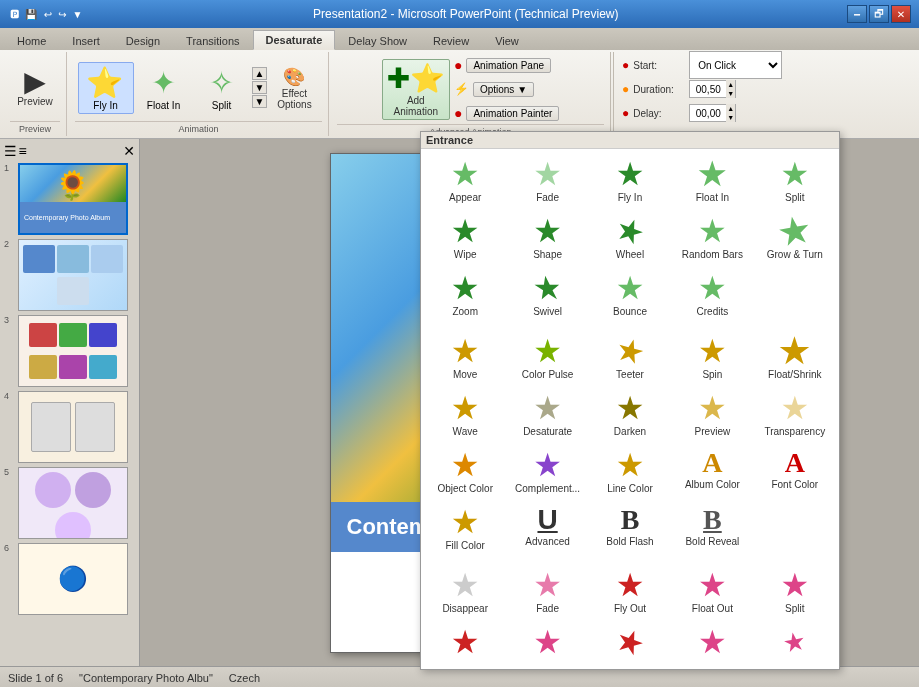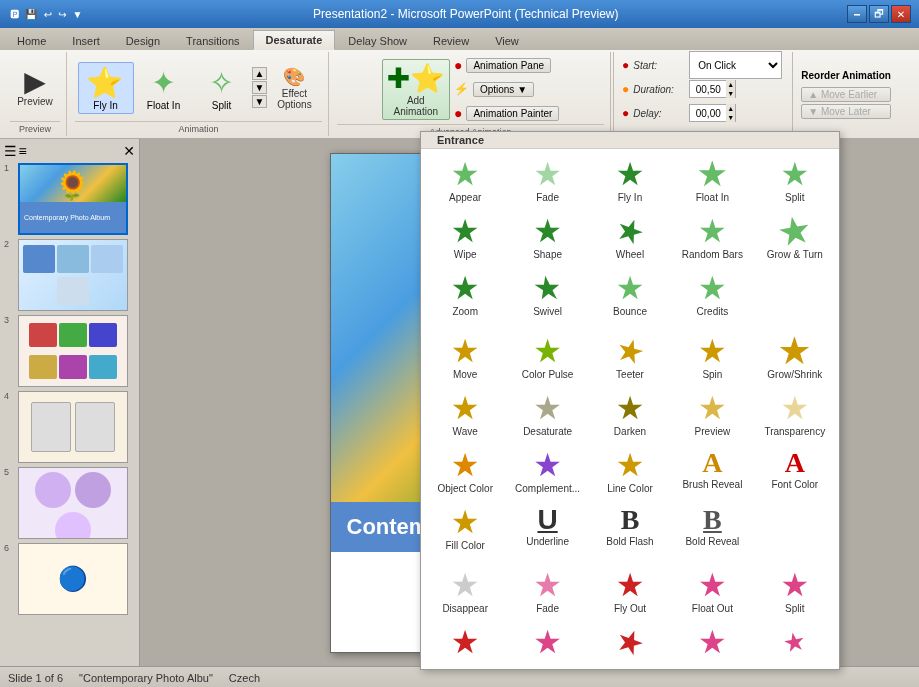--- a/index.html
+++ b/index.html
@@ -134,21 +134,21 @@
       background: white;
       border: 1px solid #999;
       box-shadow: 2px 2px 8px rgba(0,0,0,0.3);
       z-index: 100;
       max-height: 540px;
       overflow-y: auto;
       overflow-x: hidden;
     }
     .section-header {
       background: #e8e4dc;
-      padding: 2px 16px;
+      padding: 2px 5px;
       font-size: 11px;
       font-weight: bold;
       color: #333;
       border-bottom: 1px solid #ccc;
     }
     .anim-grid {
       display: grid;
       grid-template-columns: repeat(5, 1fr);
       gap: 2px;
       padding: 4px;
@@ -281,21 +281,21 @@
 
     
     .anim-controls {
       display: flex;
       flex-direction: column;
       gap: 2px;
       padding: 2px 8px;
       border-left: 1px solid #c0bab0;
     }
     .ctrl-row { display: flex; align-items: center; gap: 4px; height: 22px; }
-    .ctrl-label { font-size: 10px; color: #333; min-width: 52px; font-style: italic; }
+    .ctrl-label { font-size: 10px; color: #333; min-width: 52px; }
     .ctrl-dropdown {
       border: 1px solid #aaa;
       background: white;
       padding: 1px 4px;
       font-size: 10px;
       min-width: 80px;
       height: 28px;
       cursor: pointer;
     }
     .ctrl-spinner {
@@ -447,25 +447,20 @@
         <div class="ctrl-spinner">
           <input type="text" value="00,00" style="">
           <div class="ctrl-spinner-btns">
             <button class="ctrl-spinner-btn">▲</button>
             <button class="ctrl-spinner-btn">▼</button>
           </div>
         </div>
       </div>
     </div>
 
-    <div class="reorder-section">
-      <div style="font-size:10px;font-weight:bold;margin-bottom:4px;">Reorder Animation</div>
-      <div class="small-btn disabled">▲ Move Earlier</div>
-      <div class="small-btn disabled">▼ Move Later</div>
-    </div>
   </div>
 </div>
 
 <div class="main-area">
 
   <div class="slides-panel">
     <div style="display:flex;gap:2px;margin-bottom:4px;">
       <span style="font-size:14px;cursor:pointer;">☰</span>
       <span style="font-size:14px;cursor:pointer;">≡</span>
       <span style="font-size:14px;cursor:pointer;margin-left:auto;">✕</span>
@@ -624,21 +619,21 @@
     <div class="anim-cell">
       <div class="anim-cell-icon star-gold" style="transform:rotate(15deg);">★</div>
       <div>Teeter</div>
     </div>
     <div class="anim-cell">
       <div class="anim-cell-icon star-gold">★</div>
       <div>Spin</div>
     </div>
     <div class="anim-cell">
       <div class="anim-cell-icon star-gold" style="transform:scale(1.2);">★</div>
-      <div>Grow/Shrink</div>
+      <div>Float/Shrink</div>
     </div>
     <div class="anim-cell">
       <div class="anim-cell-icon star-gold">★</div>
       <div>Wave</div>
     </div>
     <div class="anim-cell">
       <div class="anim-cell-icon" style="color:#aaa88a;">★</div>
       <div>Desaturate</div>
     </div>
     <div class="anim-cell">
@@ -660,33 +655,33 @@
     <div class="anim-cell">
       <div class="anim-cell-icon star-purple">★</div>
       <div>Complement...</div>
     </div>
     <div class="anim-cell">
       <div class="anim-cell-icon star-gold">★</div>
       <div>Line Color</div>
     </div>
     <div class="anim-cell">
       <div class="anim-cell-icon" style="color:#cc8800;font-size:28px;font-family:serif;font-weight:bold;">A</div>
-      <div>Brush Reveal</div>
+      <div>Album Color</div>
     </div>
     <div class="anim-cell">
       <div class="anim-cell-icon" style="color:#cc0000;font-size:28px;font-family:serif;font-weight:bold;">A</div>
       <div>Font Color</div>
     </div>
     <div class="anim-cell">
       <div class="anim-cell-icon star-gold">★</div>
       <div>Fill Color</div>
     </div>
     <div class="anim-cell">
       <div class="anim-cell-icon" style="color:#333;font-size:28px;text-decoration:underline;font-weight:bold;">U</div>
-      <div>Underline</div>
+      <div>Advanced</div>
     </div>
     <div class="anim-cell">
       <div class="anim-cell-icon" style="color:#333;font-size:28px;font-weight:bold;font-family:serif;">B</div>
       <div>Bold Flash</div>
     </div>
     <div class="anim-cell">
       <div class="anim-cell-icon" style="color:#555;font-size:28px;font-weight:bold;font-family:serif;text-decoration:underline;">B</div>
       <div>Bold Reveal</div>
     </div>
   </div>

